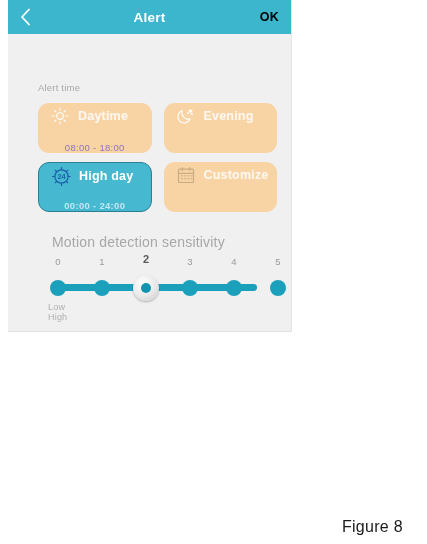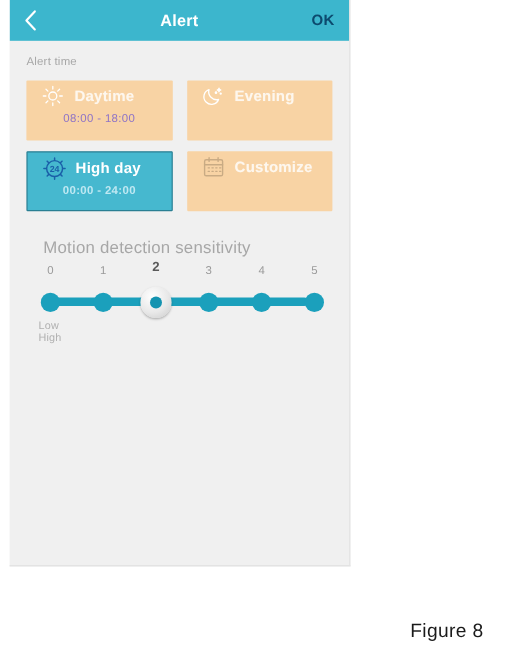--- a/index.html
+++ b/index.html
@@ -7,21 +7,21 @@
     width: 427px; height: 544px;
     background: #ffffff;
     font-family: "Liberation Sans", sans-serif;
     overflow: hidden;
   }
   #root { position: relative; width: 427px; height: 544px; background:#fff; }
 
   
   .phone {
     position: absolute; left: 8px; top: 0px;
-    width: 284px; height: 472px;
+    width: 284px; height: 332px;
     background: #f0f0f0;
     border-right: 1px solid #e3e3e3;
     border-bottom: 1px solid #e0e0e0;
     overflow: hidden;
   }
 
   
   .header {
     position: relative;
     height: 34px;
@@ -39,52 +39,52 @@
     position: absolute; left: 0; right: 0;
     text-align: center;
     color: #ffffff;
     font-size: 13.5px;
     font-weight: bold;
     letter-spacing: .2px;
     pointer-events: none;
   }
   .ok-btn {
     margin-left: auto;
-    color: #0c4a6e;
+    color: #000000;
     font-size: 12.5px;
     font-weight: bold;
     letter-spacing: .3px;
     cursor: pointer;
     z-index: 2;
   }
 
   
-  .content { padding: 12px 14px 0 14px; }
+  .content { padding: 12px 14px 0 30px; margin-top: 36px; }
 
   .section-label {
     color: #a7a7a7;
     font-size: 9.5px;
     letter-spacing: .2px;
     margin-bottom: 10px;
   }
 
   .card-grid {
     display: grid;
     grid-template-columns: 1fr 1fr;
     gap: 9px 12px;
   }
 
   .card {
     position: relative;
     height: 50px;
-    border-radius: 1px;
+    border-radius: 11px;
     background: #f8d3a4;
     display: flex;
     flex-direction: column;
-    justify-content: flex-start;
+    justify-content: space-between;
     cursor: pointer;
     overflow: hidden;
   }
   .card.selected {
     background: #46b8cf;
     border: 1px solid #2a7f93;
   }
   .card-top {
     display: flex; align-items: center;
     gap: 8px;

